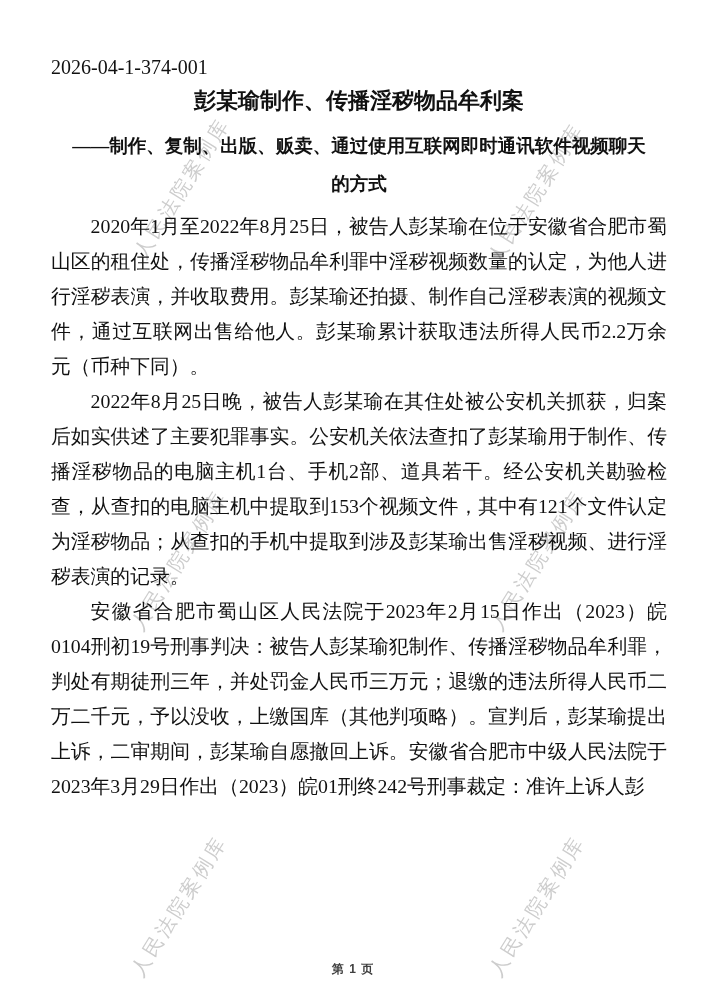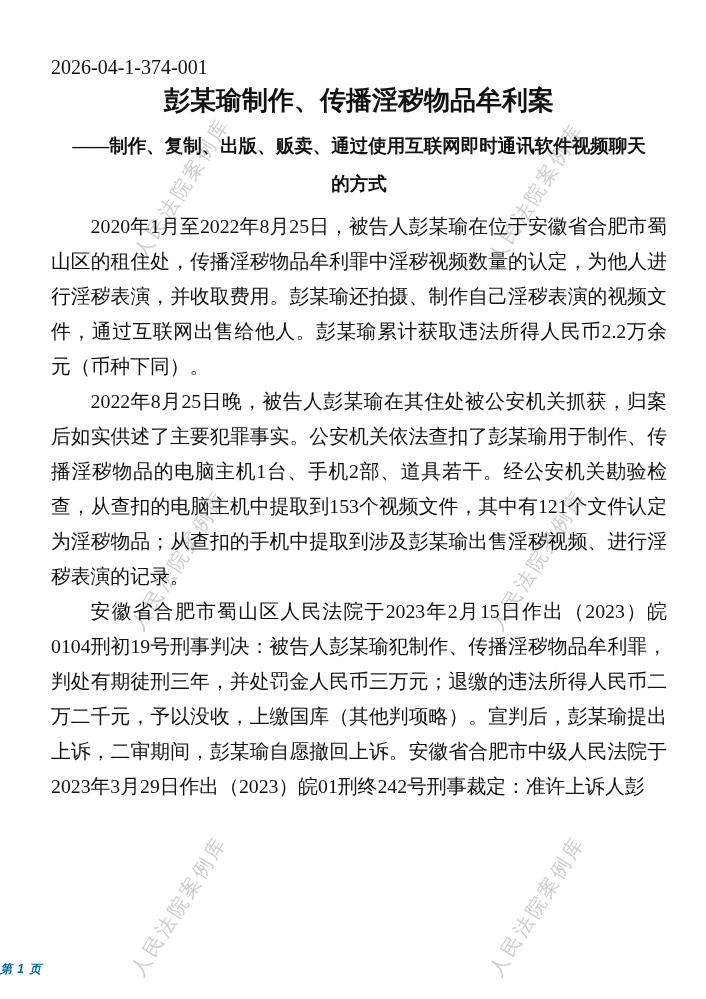--- a/index.html
+++ b/index.html
@@ -29,21 +29,21 @@
     width:616px;
     z-index:1;
   }
   .doc-number {
     margin-top:55px;
     font-size:20px;
     line-height:25px;
   }
   .title {
     margin:8px 0 0 0;
-    font-size:26px;
+    font-size:22px;
     line-height:26px;
     font-weight:bold;
     text-align:center;
   }
   .subtitle {
     margin:13px auto 0 auto;
     width:576px;
     font-size:18.5px;
     line-height:38px;
     font-weight:bold;
@@ -76,26 +76,26 @@
     line-height:35px;
     text-align:justify;
     text-indent:2em;
   }
   .footer {
     position:absolute;
     left:0;
     right:0;
     top:961px;
     z-index:1;
+    text-align:center;
     font-size:12px;
     font-weight:bold;
     letter-spacing:1px;
     font-family:"Liberation Sans","DejaVu Sans",sans-serif;
-    color:#0369a1;
-    font-style:italic;
+    color:#404040;
   }
 </style>
 </head>
 <body>
 
 <div class="page">
 
   <div class="watermark-layer">
     <div class="watermark" style="left:182px; top:188px;">人民法院案例库</div>
     <div class="watermark" style="left:536px; top:193px;">人民法院案例库</div>

